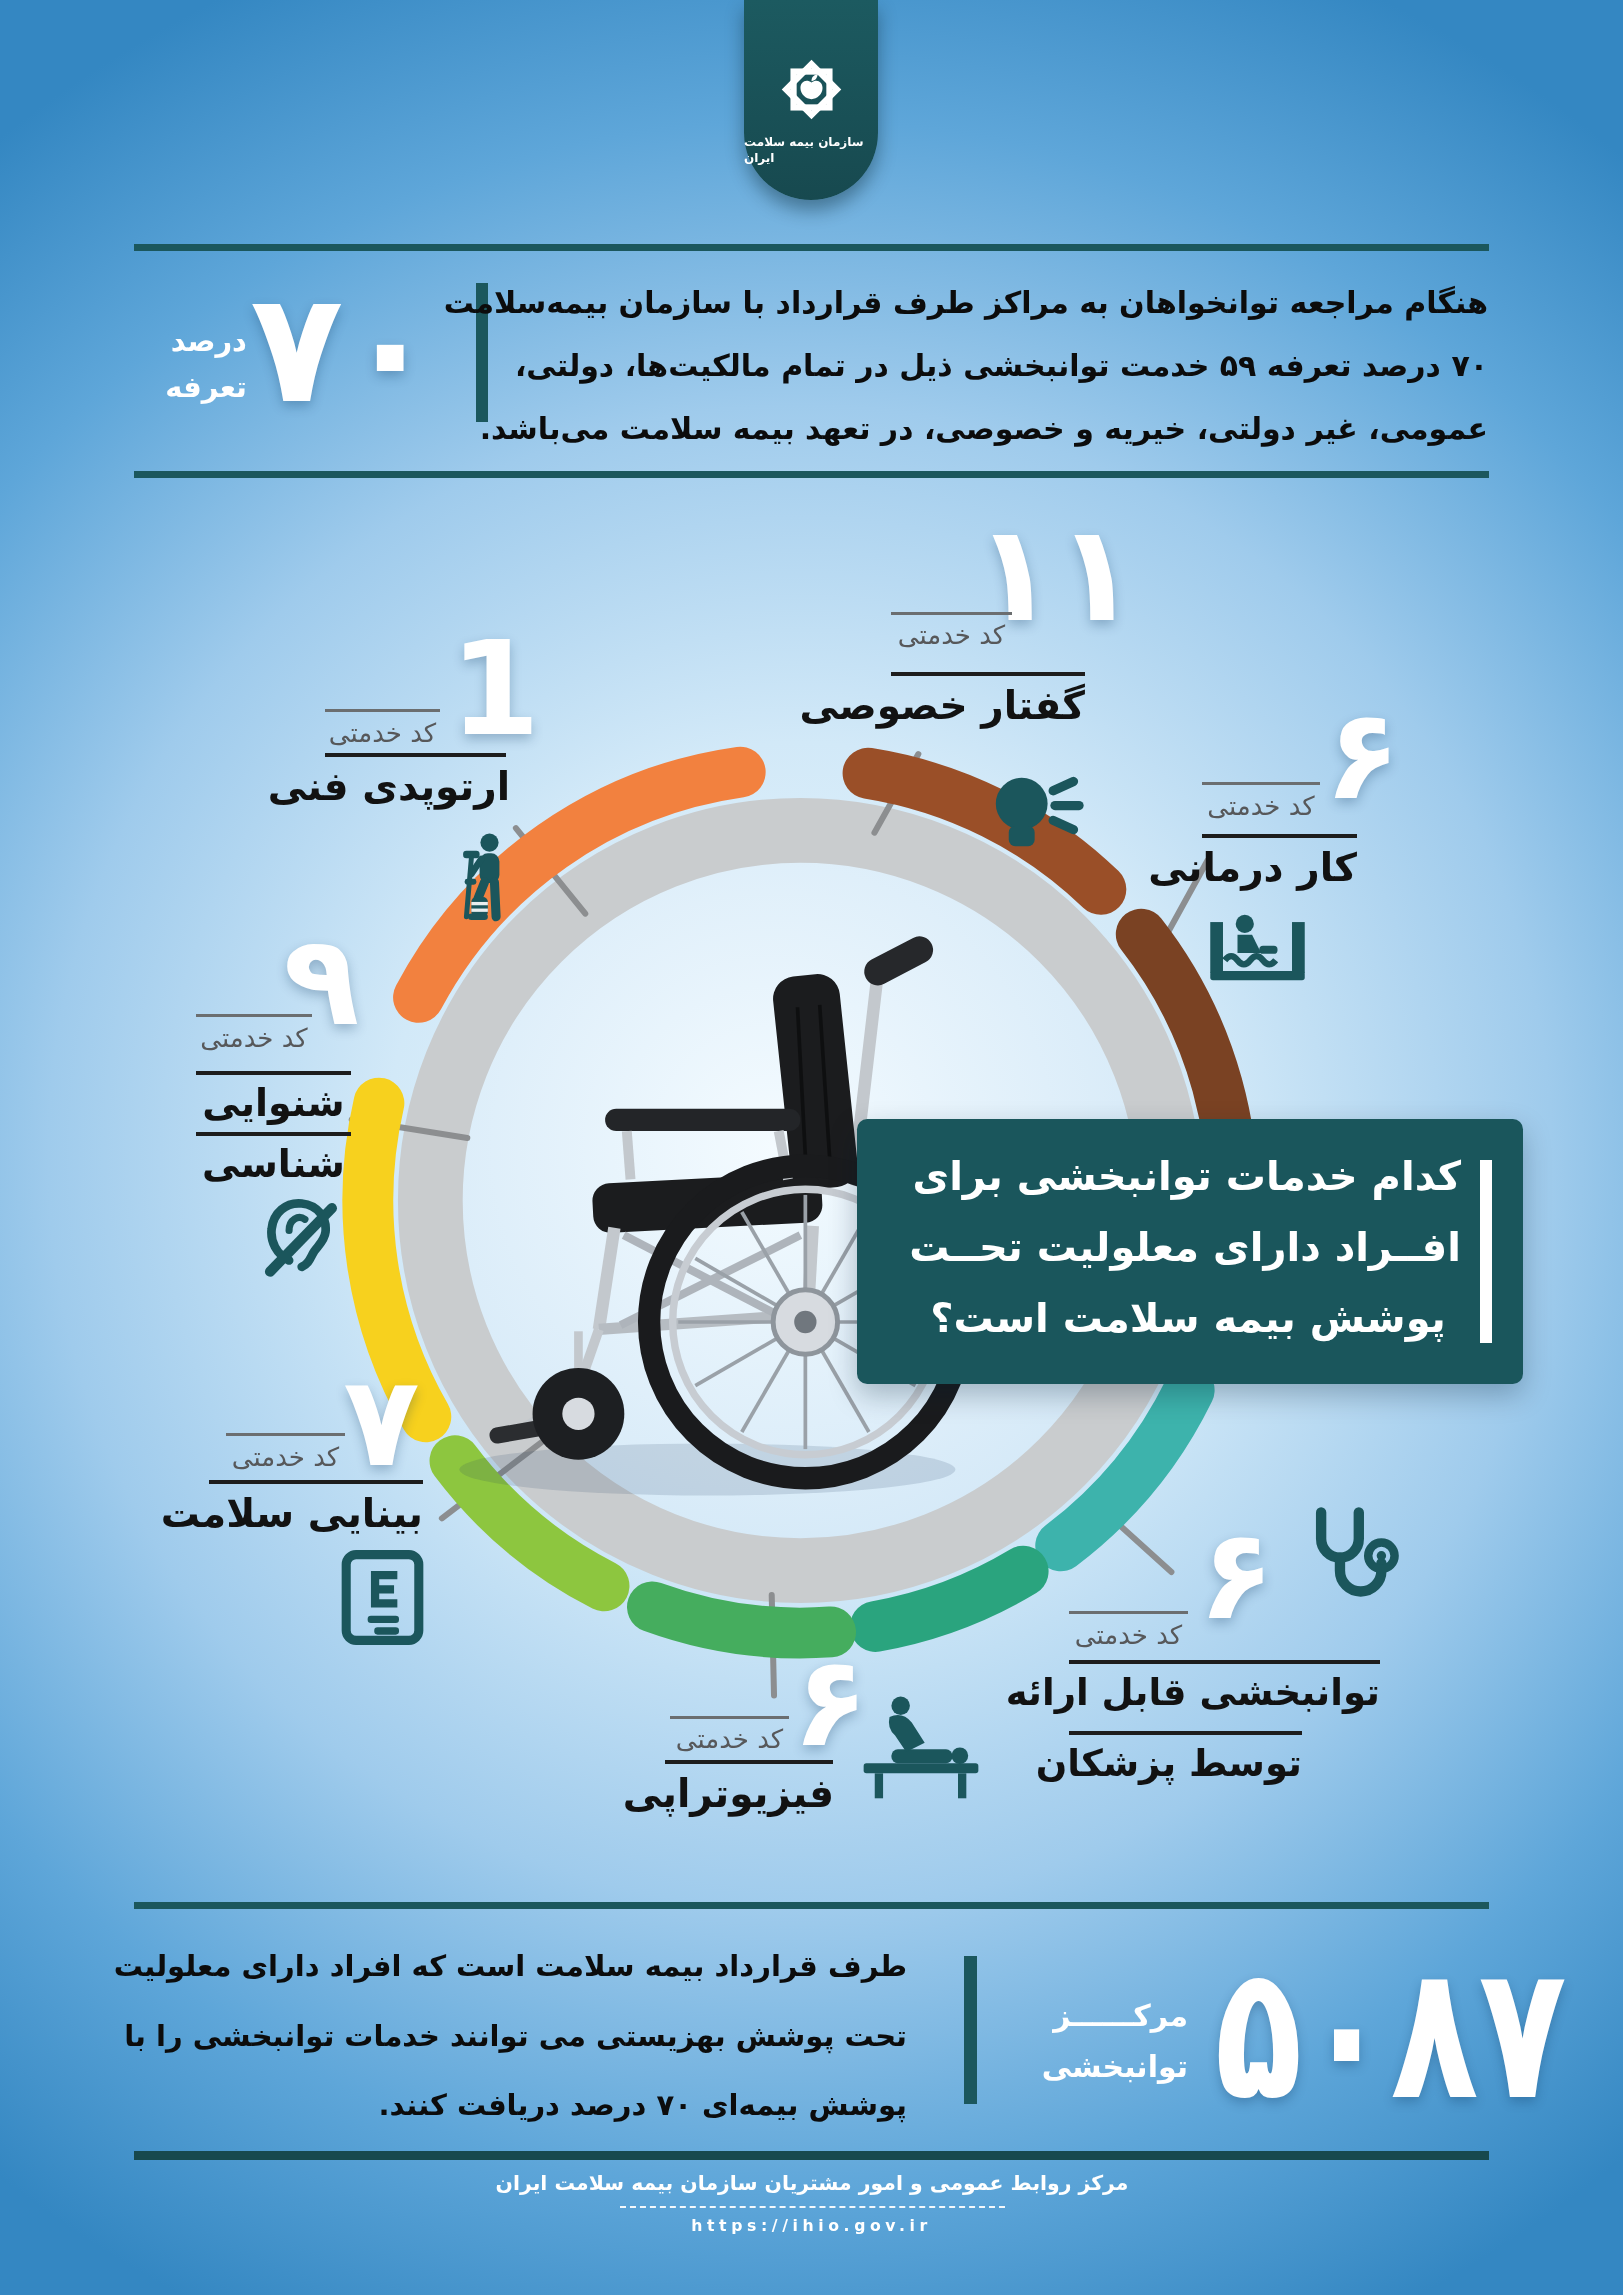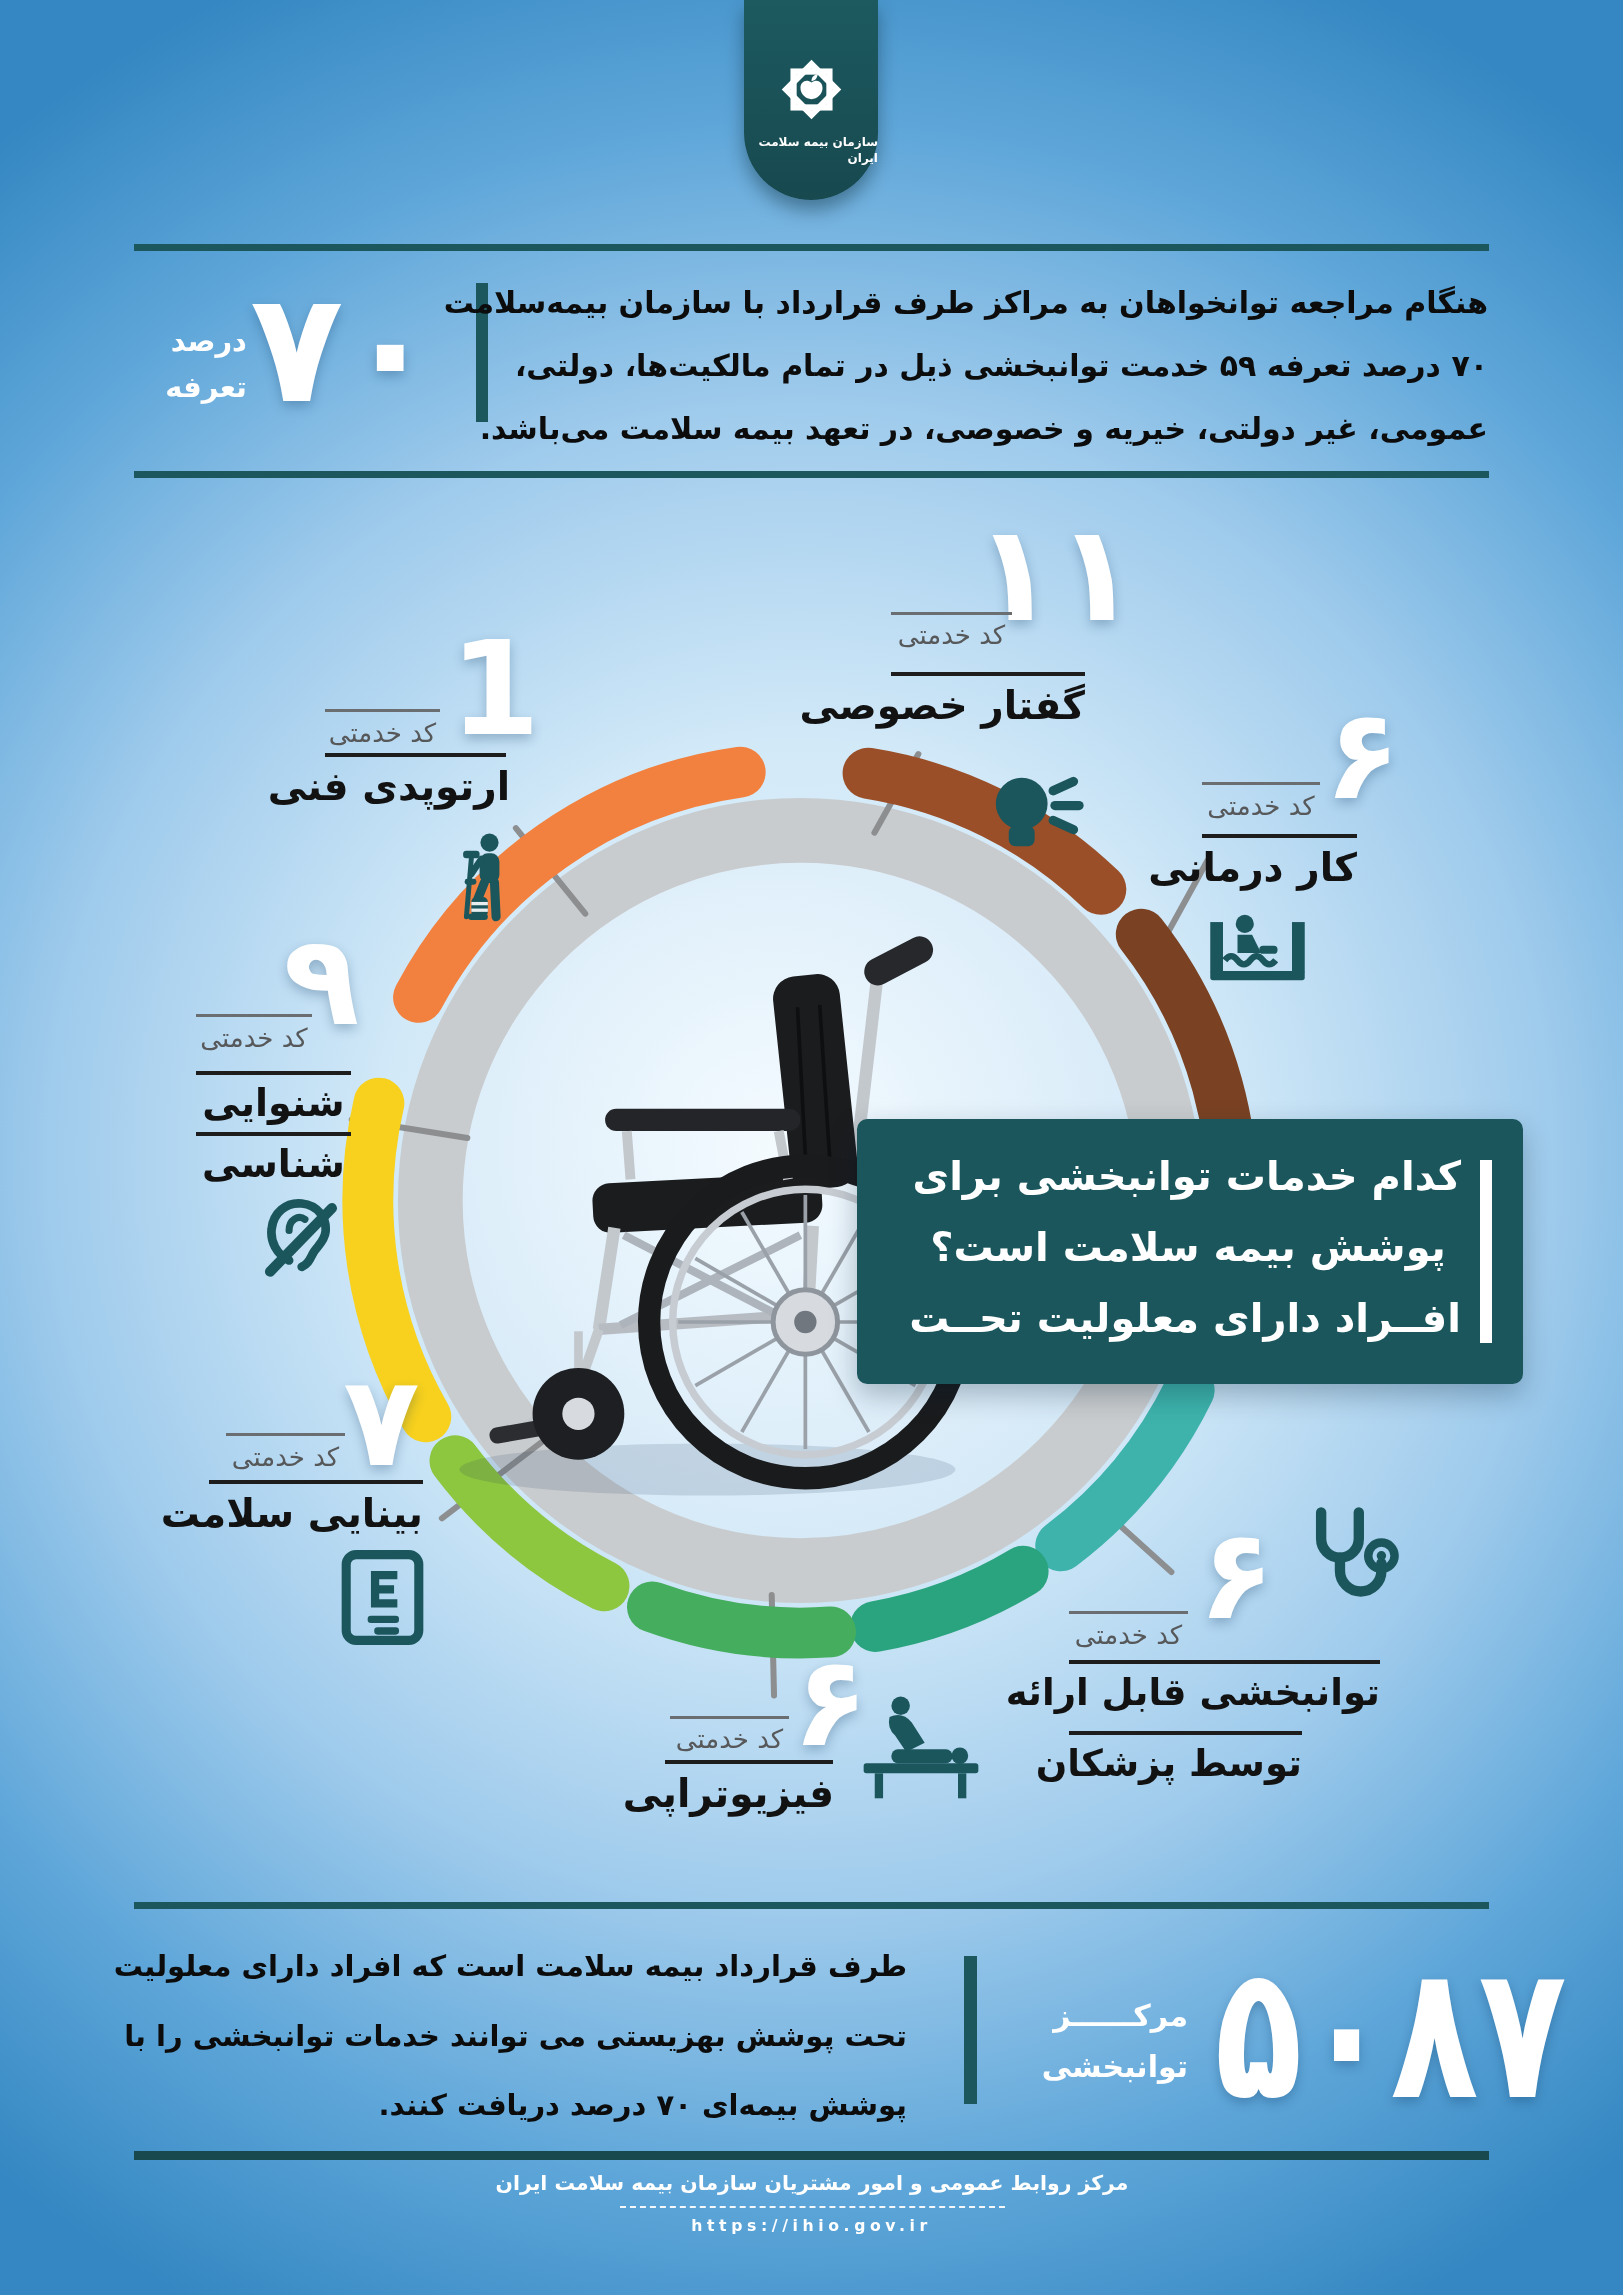--- a/index.html
+++ b/index.html
@@ -23,21 +23,21 @@
   .para{color:#0c0c0c;font-weight:700;font-size:30px;line-height:2.1;text-align:right;white-space:nowrap;}
   .qbox{background:#1a565c;border-radius:10.2px;box-shadow:0 11px 28px rgba(0,30,50,.28);}
   .qline{color:#ffffff;font-weight:700;font-size:40px;line-height:1.78;text-align:center;white-space:nowrap;}
   .footer-org{color:#fff;font-weight:700;font-size:20.4px;text-align:center;}
   .footer-url{color:#fff;font-weight:700;font-size:15.7px;letter-spacing:4.6px;text-align:center;direction:ltr;}
   .ribbon{
     background:linear-gradient(180deg,#1c5a60 0%,#17494f 100%);
     border-radius:0 0 74px 74px;
     box-shadow:0 10.2px 17.6px rgba(0,25,35,.38);
   }
-  .ribbon-org{color:#fff;font-size:12px;font-weight:700;text-align:right;line-height:1.3;}
+  .ribbon-org{color:#fff;font-size:12px;font-weight:700;text-align:left;line-height:1.3;}
   svg{display:block;}
 </style>
 </head>
 <body>
 
 <div id="page">
 
   
   <svg class="abs" style="left:0;top:0;width:1623px;height:2295px" viewBox="0 0 3508 4961">
     <defs>
@@ -282,22 +282,22 @@
     <div class="abs svc-name rtl" style="left:1069px;top:1672px;width:311px;font-size:37px;">توانبخشی قابل ارائه</div>
     <div class="abs rule-black" style="left:1069px;top:1731px;width:233px;"></div>
     <div class="abs svc-name rtl" style="left:1069px;top:1743px;width:233px;font-size:37px;">توسط پزشکان</div>
   </div>
 
   
   <div class="abs qbox" style="left:857px;top:1119px;width:666px;height:265px">
     <div class="abs" style="right:31px;top:41px;width:12px;height:183px;background:#fff;"></div>
     <div class="abs rtl" style="right:62px;top:22px;width:546px;">
       <div class="qline">کدام خدمات توانبخشی برای</div>
+      <div class="qline">افــراد دارای معلولیت تحــت</div>
       <div class="qline">پوشش بیمه سلامت است؟</div>
-      <div class="qline">افــراد دارای معلولیت تحــت</div>
     </div>
   </div>
 
   
   <div class="abs rule" style="left:134px;top:1902px;width:1355px;height:7.4px"></div>
 
   <div class="abs para rtl" style="left:167px;top:1932px;width:740px;font-size:29px;line-height:2.4;">
     <div>طرف قرارداد بیمه سلامت است که افراد دارای معلولیت</div>
     <div>تحت پوشش بهزیستی می توانند خدمات توانبخشی را با</div>
     <div style="text-align:right;">پوشش بیمه‌ای ۷۰ درصد دریافت کنند.</div>

